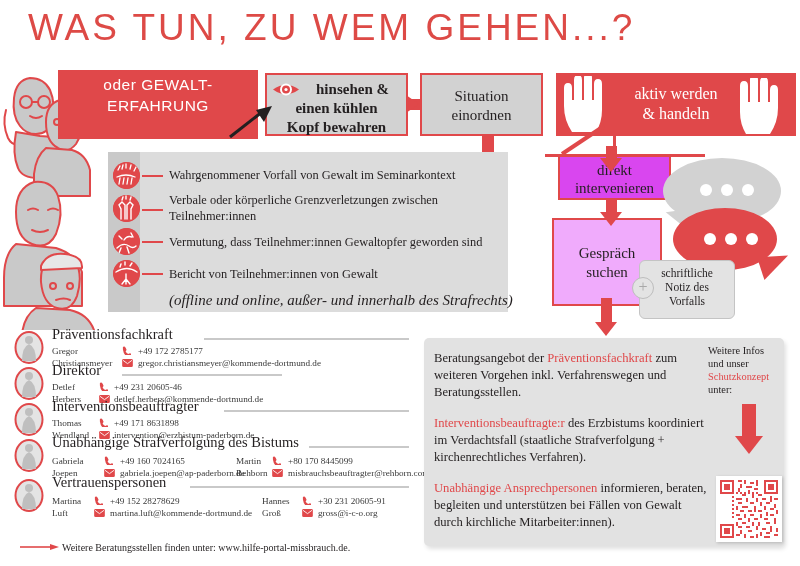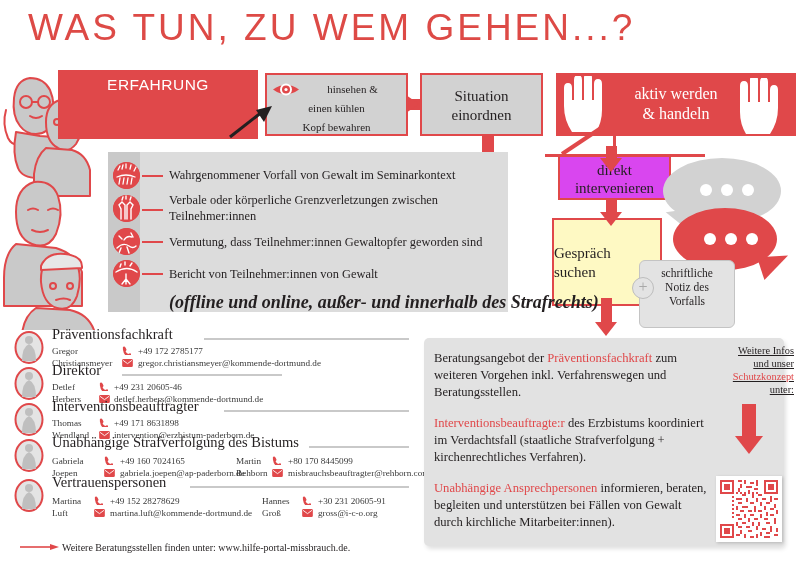--- a/index.html
+++ b/index.html
@@ -14,65 +14,65 @@
     font-weight:400;white-space:nowrap;line-height:52px;}
 
   
   .redbox{background:#e0484a;color:#fff;}
   #box-grenz{left:58px;top:70px;width:200px;height:69px;
     font-family:"Liberation Sans", sans-serif;font-size:15.5px;
     letter-spacing:.5px;text-align:center;line-height:21px;
     padding-top:4px;box-sizing:border-box;}
   #box-hinsehen{left:265px;top:73px;width:143px;height:63px;
     background:#d2d2d2;border:2.4px solid #e0484a;box-sizing:border-box;
-    font-size:11px;line-height:19px;text-align:center;padding-top:5px;}
+    font-size:15px;line-height:19px;text-align:center;padding-top:5px;font-weight:bold;}
   #box-situation{left:420px;top:73px;width:123px;height:63px;
     background:#d2d2d2;border:2.4px solid #e0484a;box-sizing:border-box;
     font-size:15px;line-height:19px;text-align:center;padding-top:12px;}
   #box-aktiv{left:556px;top:73px;width:240px;height:63px;
     font-size:16px;line-height:20px;text-align:center;padding-top:11px;
     box-sizing:border-box;}
   #box-direkt{left:558px;top:155px;width:113px;height:45px;
     background:#d946ef;border:2.4px solid #e0484a;box-sizing:border-box;
     font-size:15px;line-height:18px;text-align:center;padding-top:4px;}
   #box-gespraech{left:552px;top:218px;width:110px;height:88px;
-    background:#fef9c3;border:2.4px solid #e0484a;box-sizing:border-box;
-    font-size:15px;line-height:19px;padding-top:24px;}
+    background:#f0abfc;border:2.4px solid #e0484a;box-sizing:border-box;
+    font-size:15px;line-height:19px;text-align:center;padding-top:24px;}
 
   
   #eye-icon{left:272px;top:80px;width:28px;height:19px;}
 
   
   #list-box{left:108px;top:152px;width:400px;height:160px;
     background:#dcdcdc;}
   #list-box-stripe{left:108px;top:152px;width:32px;height:160px;
     background:#c9c9c9;}
   .li{position:absolute;font-size:12.4px;color:#231f20;line-height:16px;}
   .li-icon{position:absolute;width:27px;height:27px;border-radius:50%;
     background:#e0484a;overflow:hidden;}
   .li-dash{position:absolute;height:1.6px;background:#e0484a;width:21px;}
-  #list-note{position:absolute;left:169px;top:292px;font-size:18px;
-    font-style:italic;font-weight:bold;color:#231f20;}
+  #list-note{position:absolute;left:169px;top:292px;font-size:15px;
+    font-style:italic;font-weight:normal;color:#231f20;}
 
   
   #bub-gray{left:663px;top:158px;width:118px;height:66px;
     background:#d2d2d2;border-radius:50%;}
   #bub-gray-tail{left:665px;top:205px;width:0;height:0;
     border-top:10px solid transparent;border-bottom:14px solid transparent;
     border-right:28px solid #d2d2d2;transform:rotate(12deg);}
   #bub-red{left:673px;top:208px;width:104px;height:62px;
     background:#e0484a;border-radius:50%;}
   #bub-red-tail{left:760px;top:252px;width:0;height:0;
     border-top:8px solid transparent;border-bottom:16px solid transparent;
     border-left:30px solid #e0484a;transform:rotate(-18deg);}
   .dots{position:absolute;display:flex;gap:9px;}
   .dots i{display:block;width:12px;height:12px;border-radius:50%;}
 
   
-  #note{left:639px;top:260px;width:96px;height:68px;background:#e3e3e3;
+  #note{left:639px;top:260px;width:96px;height:59px;background:#e3e3e3;
     border:1.6px solid #c4c4c4;border-radius:6px;
     font-size:11.5px;line-height:14px;text-align:center;padding-top:5px;
     box-sizing:border-box;}
   #note-plus{left:632px;top:277px;width:20px;height:20px;border-radius:50%;
     background:#e3e3e3;border:1.6px solid #bdbdbd;
     color:#a8a8a8;font-size:16px;line-height:17px;text-align:center;}
 
   
   .arrbar{position:absolute;background:#e0484a;}
   .arrhead-down{position:absolute;width:0;height:0;
@@ -97,21 +97,21 @@
     color:#231f20;}
 
   
   #panel{left:424px;top:338px;width:360px;height:208px;background:#e2e2e2;
     border-radius:5px;box-shadow:2px 3px 4px rgba(0,0,0,.12);}
   #panel-text{left:434px;top:350px;width:275px;font-size:12.6px;
     line-height:17px;color:#231f20;}
   #panel-text p{margin:0 0 14px 0;}
   .hi{color:#e0484a;}
   #qr-label{left:708px;top:344px;width:86px;font-size:10.4px;
-    text-align:right;line-height:13px;color:#231f20;text-decoration:underline;}
+    text-align:left;line-height:13px;color:#231f20;}
   #qr{left:716px;top:476px;width:66px;height:66px;background:#fff;
     box-shadow:1px 1px 3px rgba(0,0,0,.2);}
 
   
   #people{left:0px;top:60px;width:115px;height:270px;}
 </style>
 </head>
 <body>
 
 <div class="abs" id="title">WAS TUN, ZU WEM GEHEN...?</div>
@@ -157,20 +157,21 @@
     <path d="M36 248 q-12 8 -14 26 l0 14 l72 0 l0 -18 q-6 -16 -24 -20z"></path>
   </g>
   <g fill="none" stroke="#e0484a" stroke-width="2" stroke-linecap="round">
     <circle cx="53" cy="226" r="3"></circle>
       <circle cx="70" cy="226" r="3"></circle>
     <path d="M56 240 q8 -3 14 0"></path>
   </g>
 </svg>
 
 <div class="abs redbox" id="box-grenz">
+  <div>oder GEWALT-</div>
   <div>ERFAHRUNG</div>
 </div>
 
 <div class="abs" id="box-hinsehen">
   <div style="padding-left:32px">hinsehen &amp;</div>
   <div>einen kühlen</div>
   <div>Kopf bewahren</div>
 </div>
 <svg class="abs" id="eye-icon" viewBox="0 0 28 19">
   <path d="M1 9.5 Q14 0 27 9.5 Q14 19 1 9.5Z" fill="#e0484a"></path>

